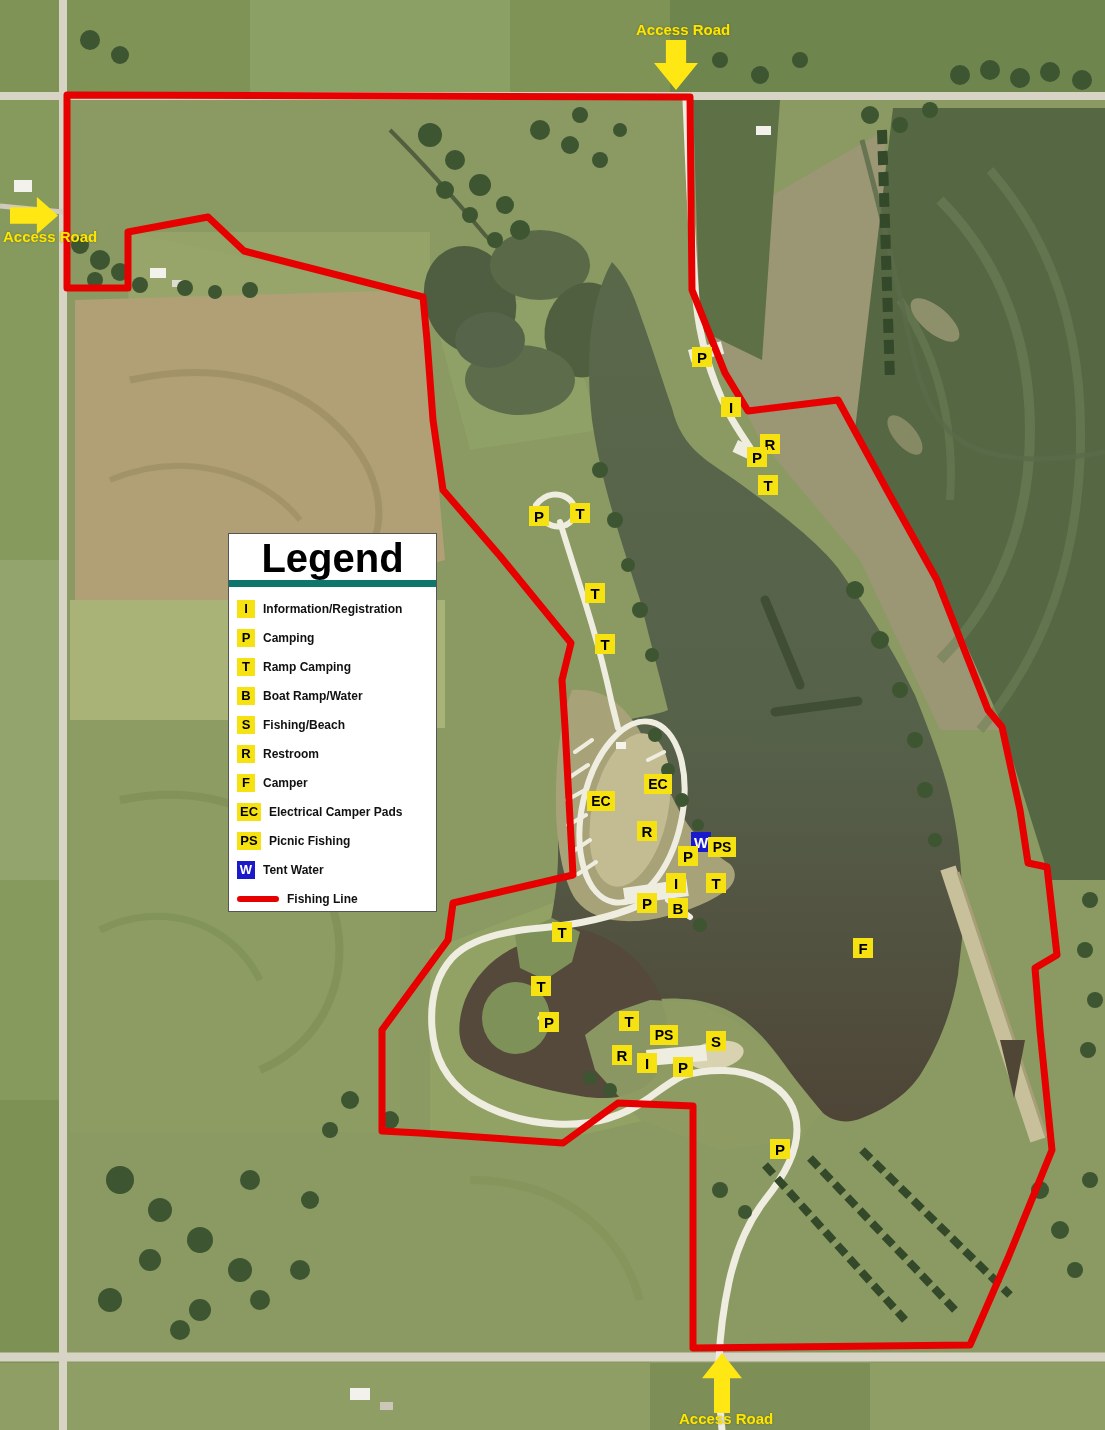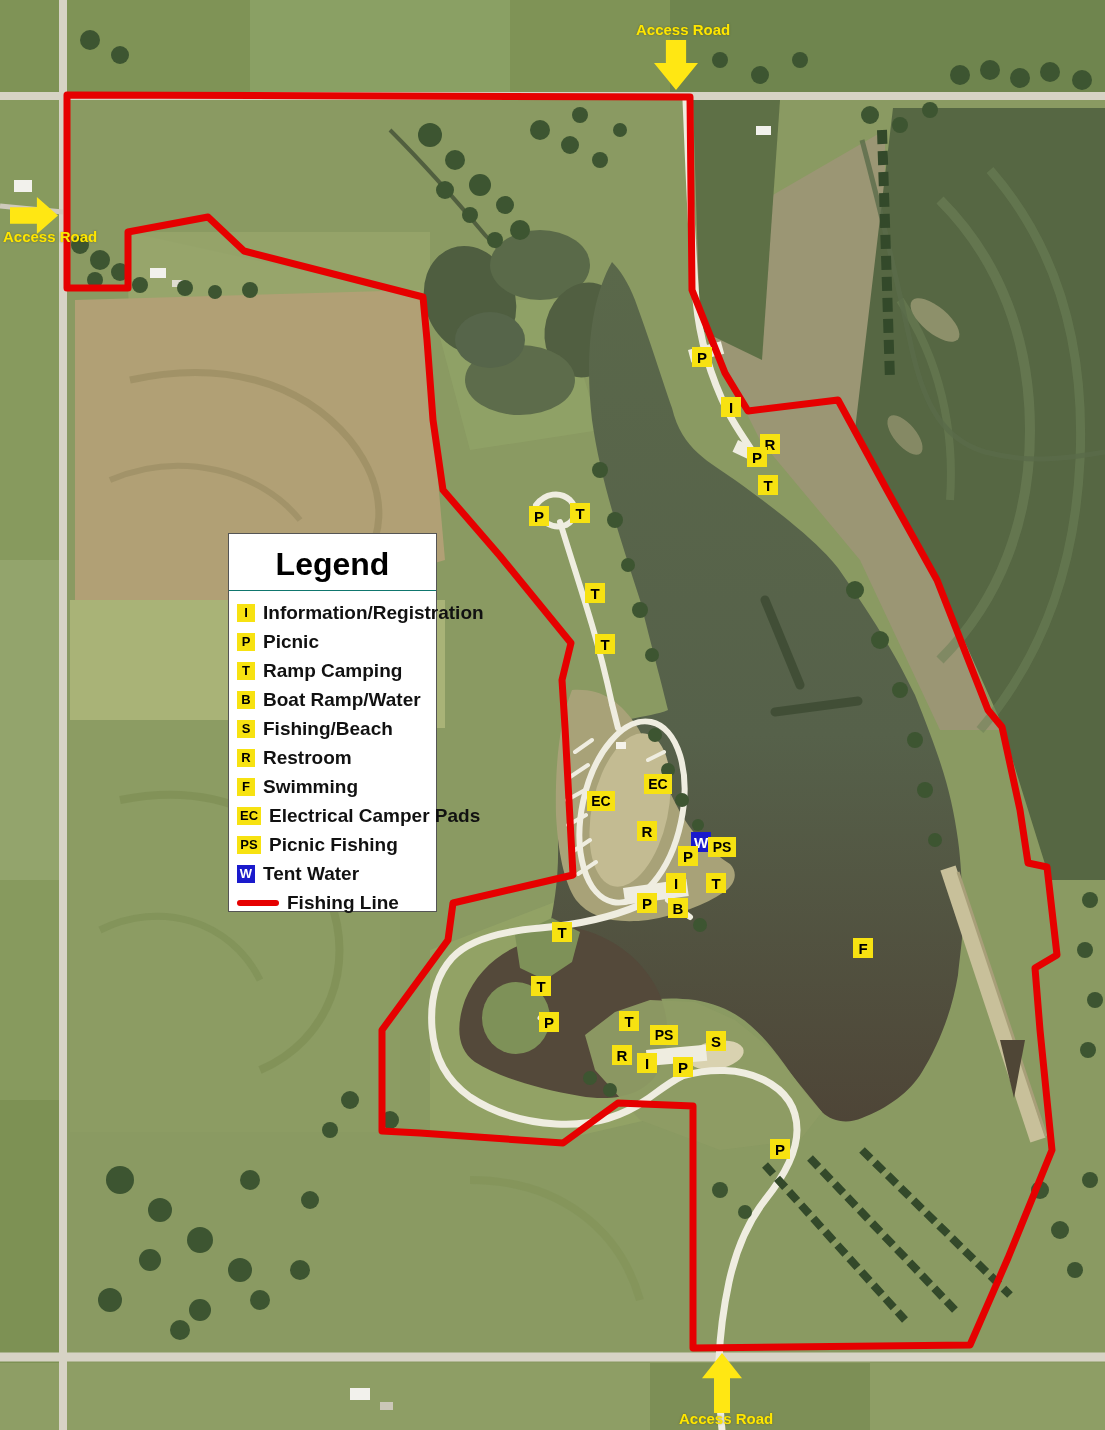--- a/index.html
+++ b/index.html
@@ -18,34 +18,34 @@
     line-height:1;padding:0 2px;
   }
   .marker.wide{min-width:28px;font-size:14px;}
   .marker.water{background:#1a1acc;color:#fff;}
   
   #legend{
     position:absolute;left:228px;top:533px;width:209px;height:379px;
     background:#ffffff;border:1px solid #555;box-sizing:border-box;
   }
   #legend-title{
-    font-size:32px;font-weight:bold;color:#000;text-align:center;
-    padding-top:12px;height:44px;border-bottom:1px solid #0f766e;
+    font-size:40px;font-weight:bold;color:#000;text-align:center;
+    padding-top:2px;height:44px;border-bottom:7px solid #0f766e;
   }
   #legend-rows{padding:7px 0 0 8px;}
   .lrow{display:flex;align-items:center;height:29px;}
   .lsym{
     width:18px;height:18px;background:#f7e211;color:#000;
     font-weight:bold;font-size:13px;display:flex;align-items:center;
     justify-content:center;flex:0 0 auto;
   }
   .lsym.wide{width:24px;}
   .lsym.water{background:#1a1acc;color:#fff;}
   .lsym.line{width:42px;height:6px;background:#e60000;border-radius:3px;}
-  .llabel{font-size:19px;font-weight:bold;color:#111;margin-left:8px;white-space:nowrap;}
+  .llabel{font-size:12px;font-weight:bold;color:#111;margin-left:8px;white-space:nowrap;}
   
   .access-label{
     position:absolute;color:#ffe600;font-weight:bold;font-size:15px;
     white-space:nowrap;text-shadow:0 0 2px rgba(70,70,0,.55);
   }
   .arrow{position:absolute;background:#ffe713;filter:drop-shadow(0 0 1px rgba(90,90,0,.6));}
   .arrow-down{width:44px;height:50px;
     clip-path:polygon(27% 0,73% 0,73% 46%,100% 46%,50% 100%,0 46%,27% 46%);}
   .arrow-right{width:48px;height:37px;
     clip-path:polygon(0 28%,56% 28%,56% 0,100% 50%,56% 100%,56% 72%,0 72%);}
@@ -330,21 +330,21 @@
   <div id="legend">
     <div id="legend-title">Legend</div>
     <div id="legend-rows">
   <div class="lrow">
     <span class="lsym" style="background: rgb(247, 226, 17); color: rgb(0, 0, 0);">I</span>
     <span class="llabel">Information/Registration</span>
   </div>
 
   <div class="lrow">
     <span class="lsym" style="background: rgb(247, 226, 17); color: rgb(0, 0, 0);">P</span>
-    <span class="llabel">Picnic</span>
+    <span class="llabel">Camping</span>
   </div>
 
   <div class="lrow">
     <span class="lsym" style="background: rgb(247, 226, 17); color: rgb(0, 0, 0);">T</span>
     <span class="llabel">Ramp Camping</span>
   </div>
 
   <div class="lrow">
     <span class="lsym" style="background: rgb(247, 226, 17); color: rgb(0, 0, 0);">B</span>
     <span class="llabel">Boat Ramp/Water</span>
@@ -355,21 +355,21 @@
     <span class="llabel">Fishing/Beach</span>
   </div>
 
   <div class="lrow">
     <span class="lsym" style="background: rgb(247, 226, 17); color: rgb(0, 0, 0);">R</span>
     <span class="llabel">Restroom</span>
   </div>
 
   <div class="lrow">
     <span class="lsym" style="background: rgb(247, 226, 17); color: rgb(0, 0, 0);">F</span>
-    <span class="llabel">Swimming</span>
+    <span class="llabel">Camper</span>
   </div>
 
   <div class="lrow">
     <span class="lsym wide" style="background: rgb(247, 226, 17); color: rgb(0, 0, 0);">EC</span>
     <span class="llabel">Electrical Camper Pads</span>
   </div>
 
   <div class="lrow">
     <span class="lsym wide" style="background: rgb(247, 226, 17); color: rgb(0, 0, 0);">PS</span>
     <span class="llabel">Picnic Fishing</span>

